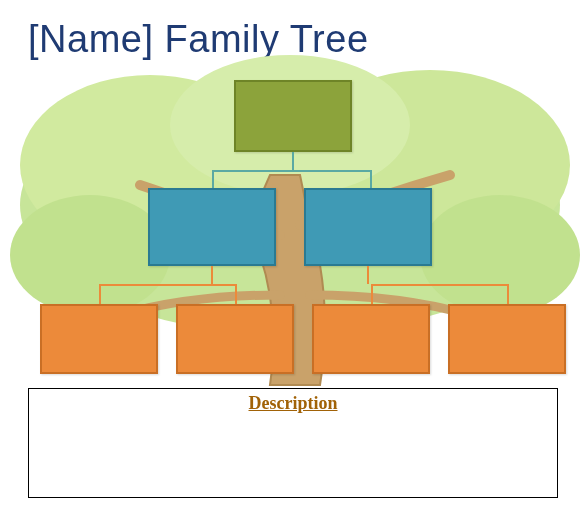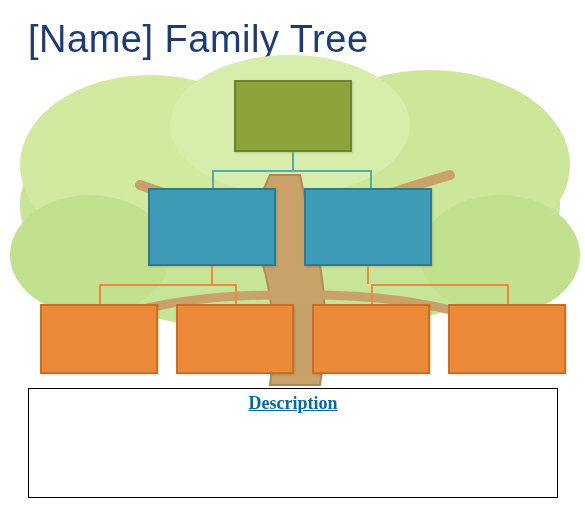--- a/index.html
+++ b/index.html
@@ -95,21 +95,21 @@
     background: #fff;
     z-index: 10;
     text-align: center;
     padding-top: 4px;
   }
   .desc-title {
     font-family: "Times New Roman", Georgia, serif;
     font-weight: bold;
     font-size: 18px;
     text-decoration: underline;
-    color: #0369a1;
+    color: #a16207;
   }
 </style>
 </head>
 <body>
 
 <div class="page">
 
   <div class="title">[Name] Family Tree</div>
 
   <svg class="tree-bg" viewBox="0 0 585 340" preserveAspectRatio="none">

